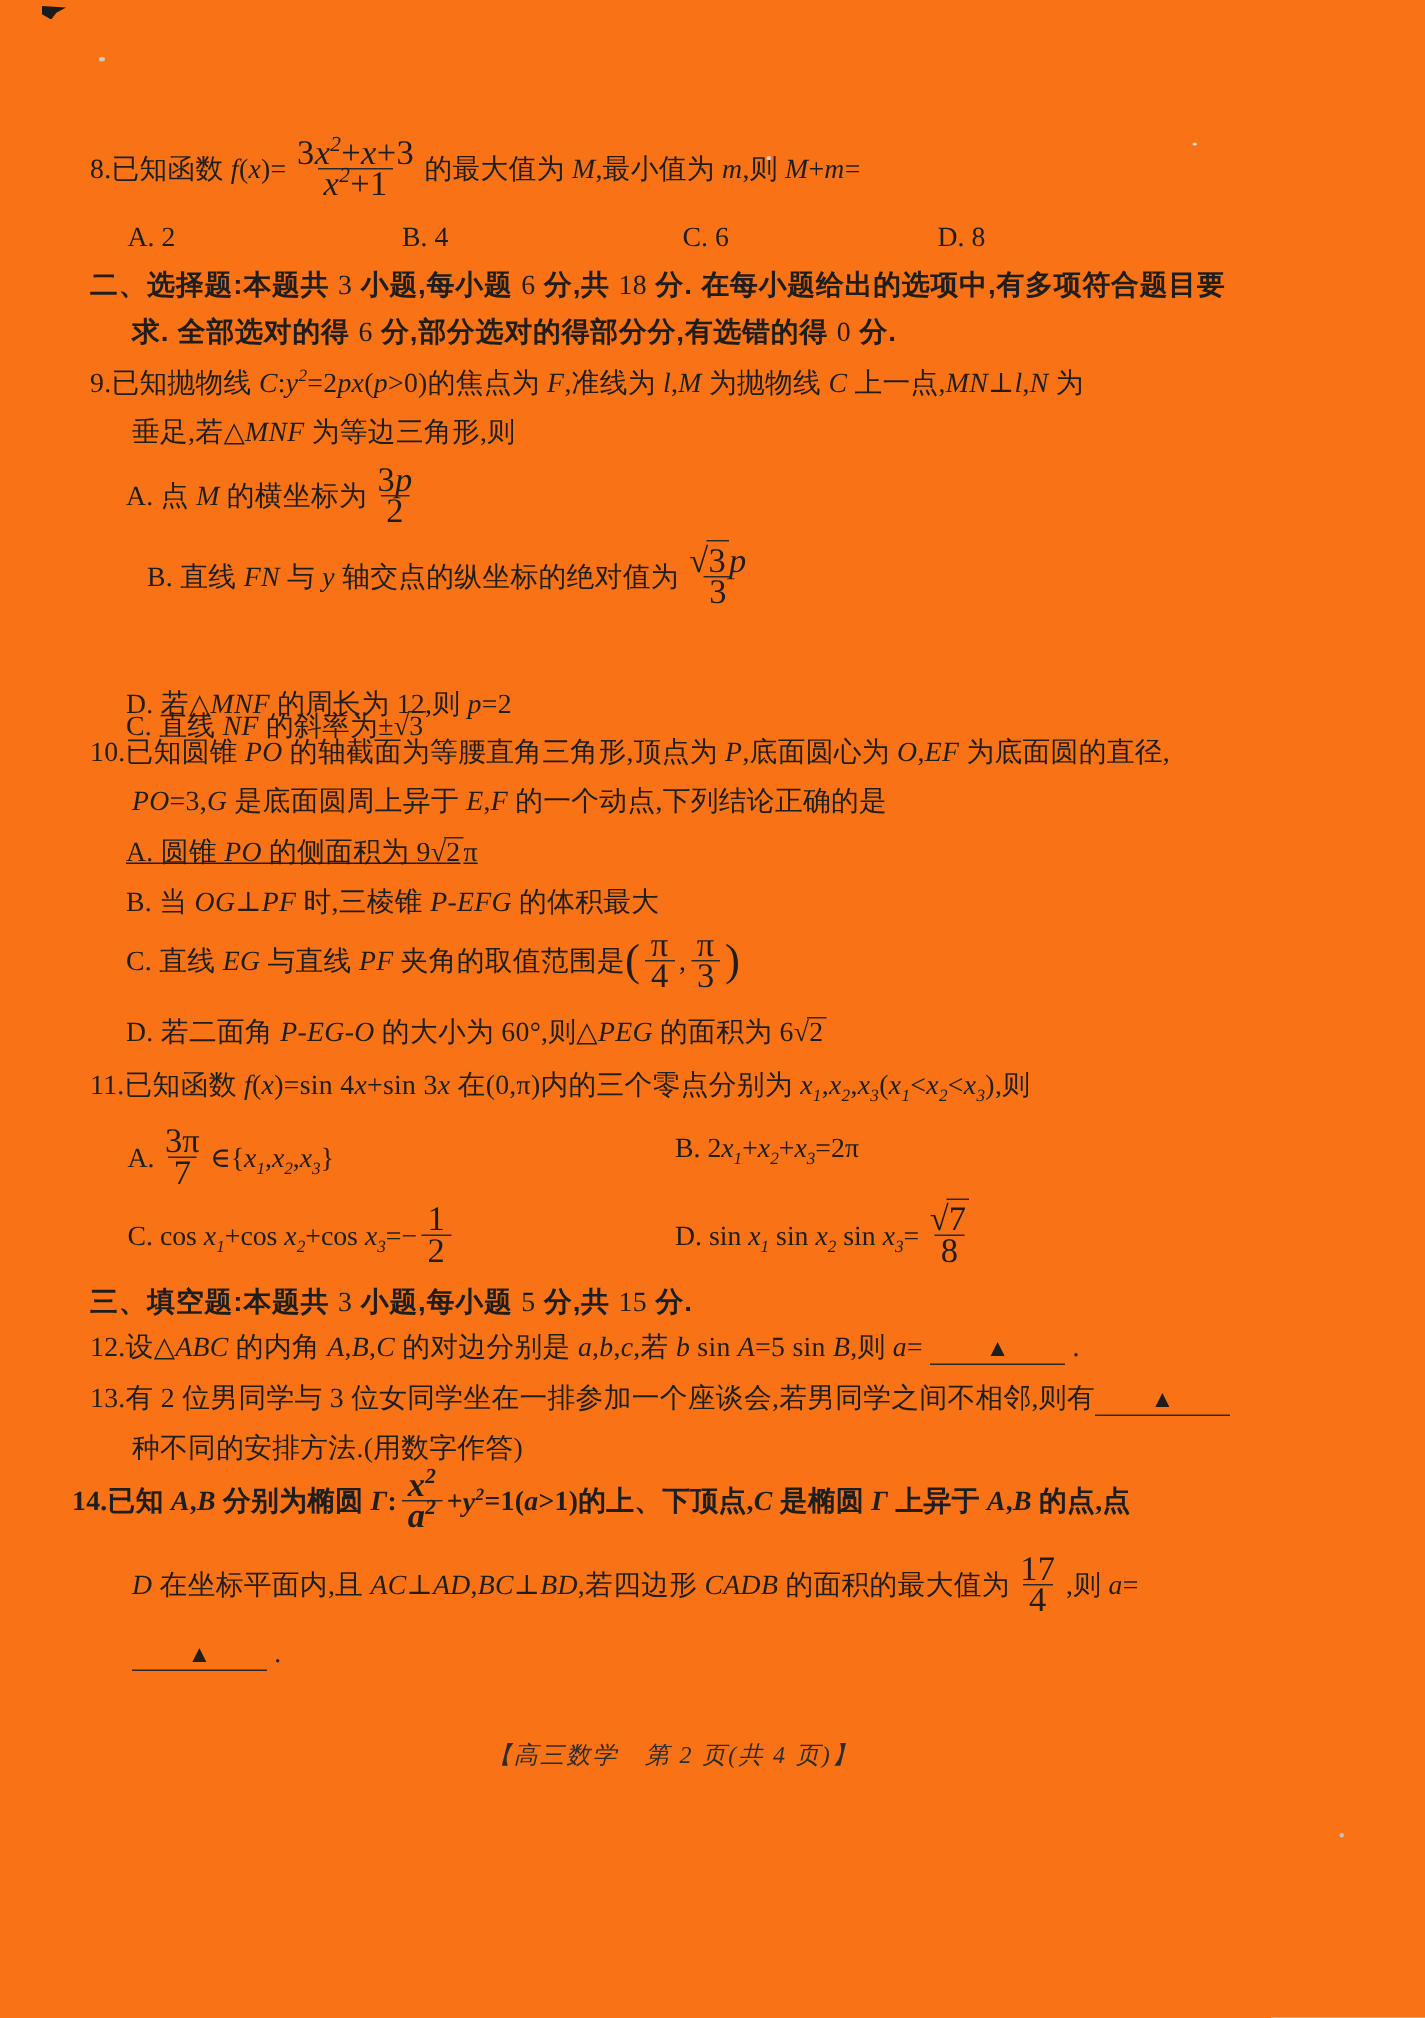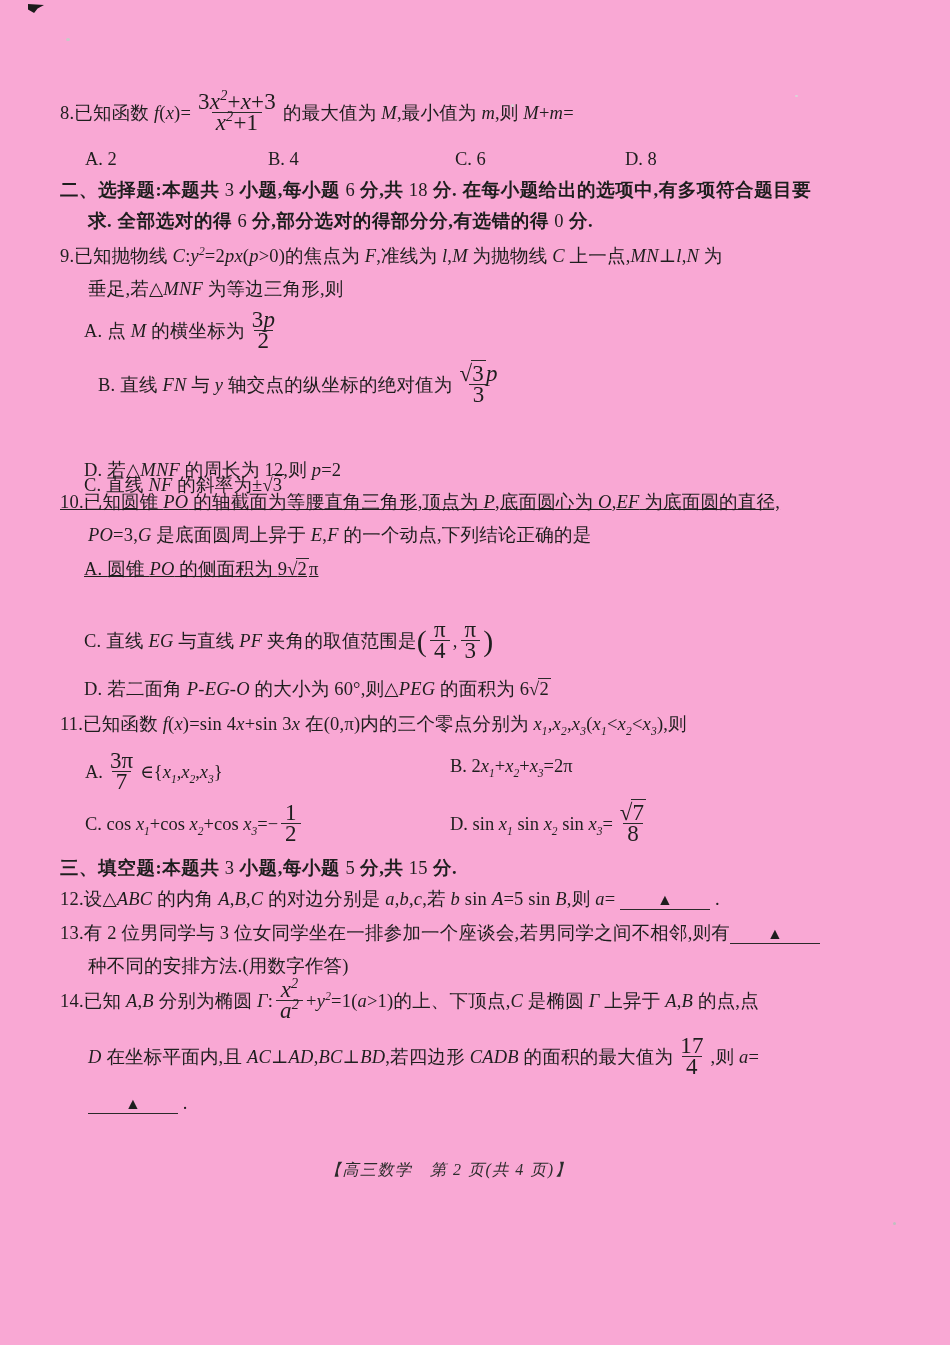--- a/index.html
+++ b/index.html
@@ -1,26 +1,26 @@
 <!DOCTYPE html>
 <html><head>
 <meta charset="utf-8">
 <style>
   * { margin:0; padding:0; box-sizing:border-box; }
   html,body { width:950px; height:1345px; }
   body { background:#ffffff; }
-  .page { position:relative; width:950px; height:1345px; background:#f9a8d4; overflow:hidden;
+  .page { position:relative; width:950px; height:1345px; background:#f97316; overflow:hidden;
           font-family:"Liberation Serif","DejaVu Serif",serif; color:#1e1e1e; }
   .line { position:absolute; white-space:nowrap; font-size:18.5px; line-height:26px; letter-spacing:0.2px; }
   .optrow { position:absolute; white-space:nowrap; font-size:18.5px; line-height:26px; }
   .opt { position:absolute; top:0; white-space:nowrap; }
   .runt { font-family:"Liberation Serif","DejaVu Serif",serif; }
   .runr { font-family:"Liberation Serif","DejaVu Serif",serif; }
   .runm { font-style:italic; font-family:"Liberation Serif","DejaVu Serif",serif; }
-  .runb { font-weight:bold; font-family:Liberation Serif, serif; letter-spacing:0.6px; }
+  .runb { font-weight:bold; font-family:Liberation Sans, sans-serif; letter-spacing:0.6px; }
   sup,sub { font-size:62%; line-height:0; }
   .frac { display:inline-flex; flex-direction:column; align-items:center; vertical-align:middle;
           margin:0 3px; transform:translateY(-2px); }
   .frac .fnum, .frac .fden { display:block; font-size:23px; line-height:20px; padding:0 4px; white-space:nowrap; }
   .frac .fden { border-top:1.4px solid #2a2a2a; }
   .sqrt { white-space:nowrap; }
   .sqrt .sqrt-sym { margin-right:-1px; }
   .sqrt .sqrt-rad { border-top:1.3px solid #2a2a2a; padding:0 2px 0 1px; }
   .blank { display:inline-block; width:90px; border-bottom:1.4px solid #2a2a2a; text-align:center;
            font-size:16px; line-height:19px; vertical-align:baseline; }
@@ -65,23 +65,24 @@
         <span class="fnum"><span class="runr">3</span><span class="runm">p</span></span>
         <span class="fden"><span class="runr">2</span></span>
       </span></div>
   <div class="line" style="left:84px; top:366px;margin-left:14px;"><span class="runr">B. </span><span class="runt">直线 </span><span class="runm">FN</span><span class="runt"> 与 </span><span class="runm">y</span><span class="runt"> 轴交点的纵坐标的绝对值为</span><span class="frac">
         <span class="fnum"><span class="sqrt"><span class="sqrt-sym">√</span><span class="sqrt-rad">3</span></span><span class="runm">p</span></span>
         <span class="fden"><span class="runr">3</span></span>
       </span></div>
   <div class="line" style="left:84px; top:424px;margin-top:48px;"><span class="runr">C. </span><span class="runt">直线 </span><span class="runm">NF</span><span class="runt"> 的斜率为±</span><span class="sqrt"><span class="sqrt-sym">√</span><span class="sqrt-rad">3</span></span></div>
   <div class="line" style="left:84px; top:457px;"><span class="runr">D. </span><span class="runt">若△</span><span class="runm">MNF</span><span class="runt"> 的周长为 12,则 </span><span class="runm">p</span><span class="runr">=2</span></div>
 
-  <div class="line" style="left:60px; top:489px;text-decoration:underline;"><span class="runt">10.已知圆锥 </span><span class="runm">PO</span><span class="runt"> 的轴截面为等腰直角三角形,顶点为 </span><span class="runm">P</span><span class="runt">,底面圆心为 </span><span class="runm">O</span><span class="runt">,</span><span class="runm">EF</span><span class="runt"> 为底面圆的直径,</span></div>
+  <div class="line" style="left:60px; top:489px;"><span class="runt">10.已知圆锥 </span><span class="runm">PO</span><span class="runt"> 的轴截面为等腰直角三角形,顶点为 </span><span class="runm">P</span><span class="runt">,底面圆心为 </span><span class="runm">O</span><span class="runt">,</span><span class="runm">EF</span><span class="runt"> 为底面圆的直径,</span></div>
   <div class="line" style="left:88px; top:522px;"><span class="runm">PO</span><span class="runr">=3,</span><span class="runm">G</span><span class="runt"> 是底面圆周上异于 </span><span class="runm">E</span><span class="runt">,</span><span class="runm">F</span><span class="runt"> 的一个动点,下列结论正确的是</span></div>
   <div class="line" style="left:84px; top:556px;text-decoration:underline;"><span class="runr">A. </span><span class="runt">圆锥 </span><span class="runm">PO</span><span class="runt"> 的侧面积为 </span><span class="runr">9</span><span class="sqrt"><span class="sqrt-sym">√</span><span class="sqrt-rad">2</span></span><span class="runr">π</span></div>
+  <div class="line" style="left:84px; top:589px;"><span class="runr">B. </span><span class="runt">当 </span><span class="runm">OG</span><span class="runr">⊥</span><span class="runm">PF</span><span class="runt"> 时,三棱锥 </span><span class="runm">P</span><span class="runr">-</span><span class="runm">EFG</span><span class="runt"> 的体积最大</span></div>
   <div class="line" style="left:84px; top:622px;"><span class="runr">C. </span><span class="runt">直线 </span><span class="runm">EG</span><span class="runt"> 与直线 </span><span class="runm">PF</span><span class="runt"> 夹角的取值范围是</span><span class="bigp">(</span><span class="frac">
         <span class="fnum"><span class="runr">π</span></span>
         <span class="fden"><span class="runr">4</span></span>
       </span><span class="runr">,</span><span class="frac">
         <span class="fnum"><span class="runr">π</span></span>
         <span class="fden"><span class="runr">3</span></span>
       </span><span class="bigp">)</span></div>
   <div class="line" style="left:84px; top:676px;"><span class="runr">D. </span><span class="runt">若二面角 </span><span class="runm">P</span><span class="runr">-</span><span class="runm">EG</span><span class="runr">-</span><span class="runm">O</span><span class="runt"> 的大小为 60°,则△</span><span class="runm">PEG</span><span class="runt"> 的面积为 6</span><span class="sqrt"><span class="sqrt-sym">√</span><span class="sqrt-rad">2</span></span></div>
 
   <div class="line" style="left:60px; top:711px;"><span class="runt">11.已知函数 </span><span class="runm">f</span><span class="runr">(</span><span class="runm">x</span><span class="runr">)=sin 4</span><span class="runm">x</span><span class="runr">+sin 3</span><span class="runm">x</span><span class="runt"> 在(0,π)内的三个零点分别为 </span><span class="runm">x<sub>1</sub></span><span class="runt">,</span><span class="runm">x<sub>2</sub></span><span class="runt">,</span><span class="runm">x<sub>3</sub></span><span class="runr">(</span><span class="runm">x<sub>1</sub></span><span class="runr">&lt;</span><span class="runm">x<sub>2</sub></span><span class="runr">&lt;</span><span class="runm">x<sub>3</sub></span><span class="runr">)</span><span class="runt">,则</span></div>
@@ -103,21 +104,21 @@
         </span></span>
   </div>
 
   <div class="line" style="left:60px; top:855px;"><span class="runb">三、填空题:本题共 </span><span class="runr">3</span><span class="runb"> 小题,每小题 </span><span class="runr">5</span><span class="runb"> 分,共 </span><span class="runr">15</span><span class="runb"> 分.</span></div>
 
   <div class="line" style="left:60px; top:886px;"><span class="runt">12.设△</span><span class="runm">ABC</span><span class="runt"> 的内角 </span><span class="runm">A</span><span class="runt">,</span><span class="runm">B</span><span class="runt">,</span><span class="runm">C</span><span class="runt"> 的对边分别是 </span><span class="runm">a</span><span class="runt">,</span><span class="runm">b</span><span class="runt">,</span><span class="runm">c</span><span class="runt">,若 </span><span class="runm">b</span><span class="runr"> sin </span><span class="runm">A</span><span class="runr">=5 sin </span><span class="runm">B</span><span class="runt">,则 </span><span class="runm">a</span><span class="runr">= </span><span class="blank">▲</span><span class="runt"> .</span></div>
 
   <div class="line" style="left:60px; top:920px;"><span class="runt">13.有 2 位男同学与 3 位女同学坐在一排参加一个座谈会,若男同学之间不相邻,则有</span><span class="blank">▲</span></div>
   <div class="line" style="left:88px; top:953px;"><span class="runt">种不同的安排方法.(用数字作答)</span></div>
 
-  <div class="line" style="left:60px; top:982px;"><span class="runt">14.已知 </span><span class="runm">A</span><span class="runt">,</span><span class="runm">B</span><span class="runt"> 分别为椭圆 </span><span class="runm">Γ</span><span class="runr">:</span><span class="frac">
+  <div class="line" style="left:48px; top:982px;font-weight:bold;"><span class="runt">14.已知 </span><span class="runm">A</span><span class="runt">,</span><span class="runm">B</span><span class="runt"> 分别为椭圆 </span><span class="runm">Γ</span><span class="runr">:</span><span class="frac">
         <span class="fnum"><span class="runm">x<sup>2</sup></span></span>
         <span class="fden"><span class="runm">a<sup>2</sup></span></span>
       </span><span class="runr">+</span><span class="runm">y<sup>2</sup></span><span class="runr">=1(</span><span class="runm">a</span><span class="runr">&gt;1)</span><span class="runt">的上、下顶点,</span><span class="runm">C</span><span class="runt"> 是椭圆 </span><span class="runm">Γ</span><span class="runt"> 上异于 </span><span class="runm">A</span><span class="runt">,</span><span class="runm">B</span><span class="runt"> 的点,点</span></div>
   <div class="line" style="left:88px; top:1038px;"><span class="runm">D</span><span class="runt"> 在坐标平面内,且 </span><span class="runm">AC</span><span class="runr">⊥</span><span class="runm">AD</span><span class="runt">,</span><span class="runm">BC</span><span class="runr">⊥</span><span class="runm">BD</span><span class="runt">,若四边形 </span><span class="runm">CADB</span><span class="runt"> 的面积的最大值为</span><span class="frac">
         <span class="fnum"><span class="runr">17</span></span>
         <span class="fden"><span class="runr">4</span></span>
       </span><span class="runt">,则 </span><span class="runm">a</span><span class="runr">=</span></div>
   <div class="line" style="left:88px; top:1090px;"><span class="blank">▲</span><span class="runt"> .</span></div>
 
   <div class="footer">【高三数学　第 2 页(共 4 页)】</div>

